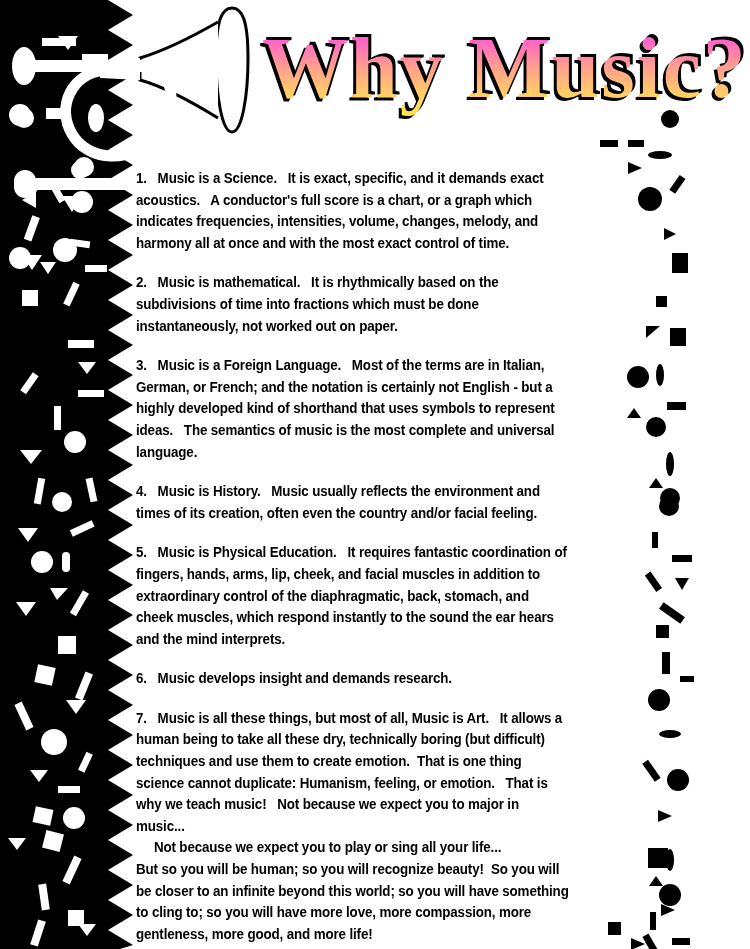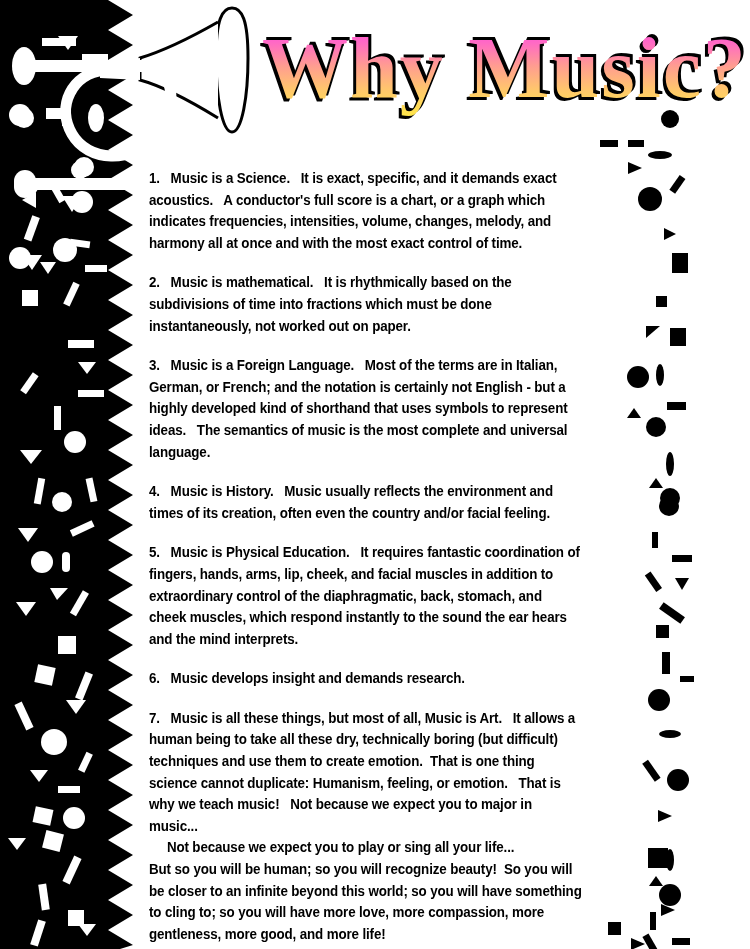--- a/index.html
+++ b/index.html
@@ -57,21 +57,21 @@
     left: 252px;
     top: 18px;
     width: 498px;
     height: 102px;
   }
   .title-svg { display:block; }
 
   
   .content {
     position: absolute;
-    left: 149px;
+    left: 136px;
     top: 168px;
     width: 434px;
   }
   .para {
     font-family: "Liberation Sans Narrow", "Liberation Sans", sans-serif;
     font-weight: bold;
     font-size: 14.4px;
     line-height: 21.6px;
     color: #000000;
     margin: 0 0 18px 0;

